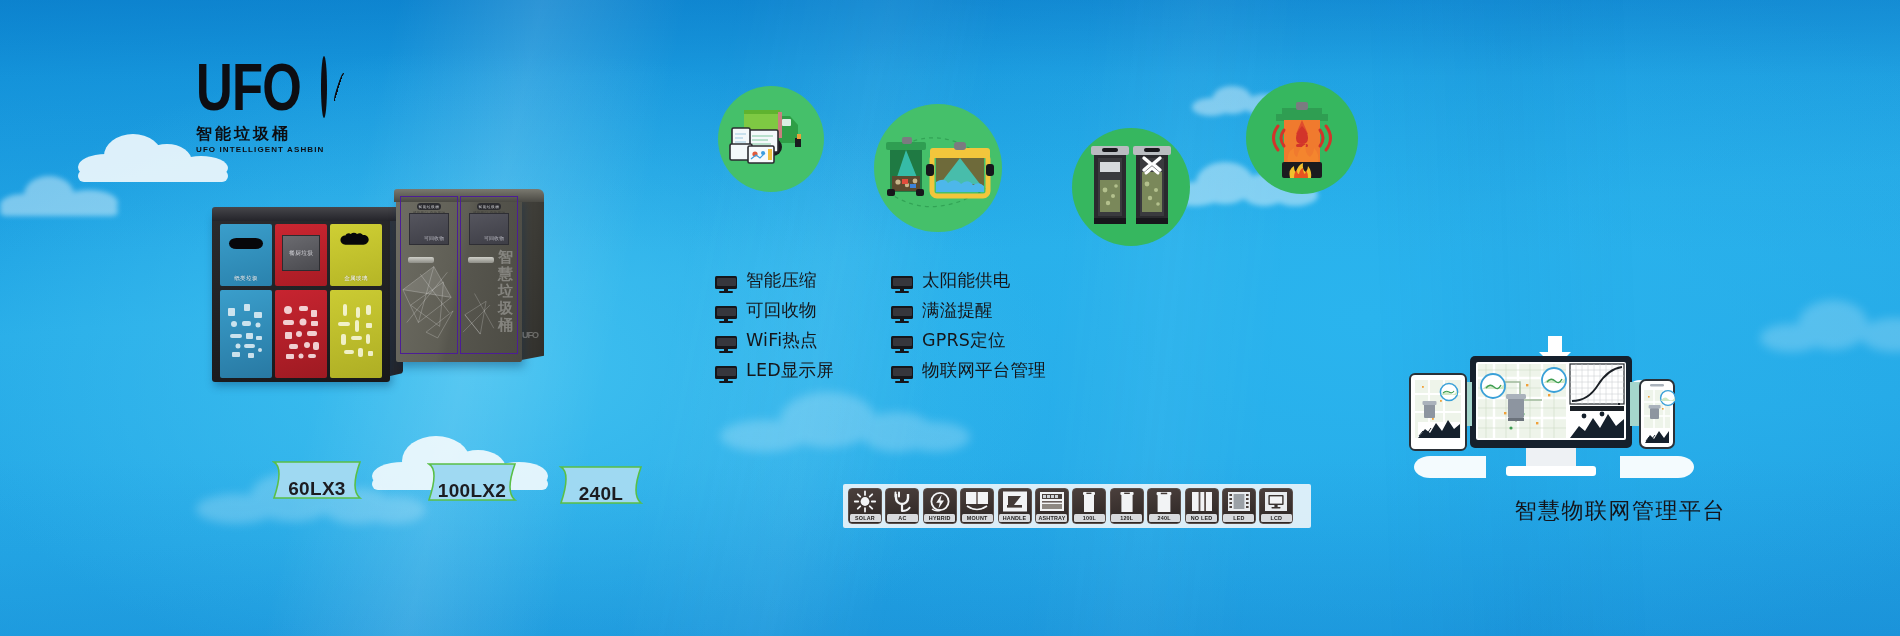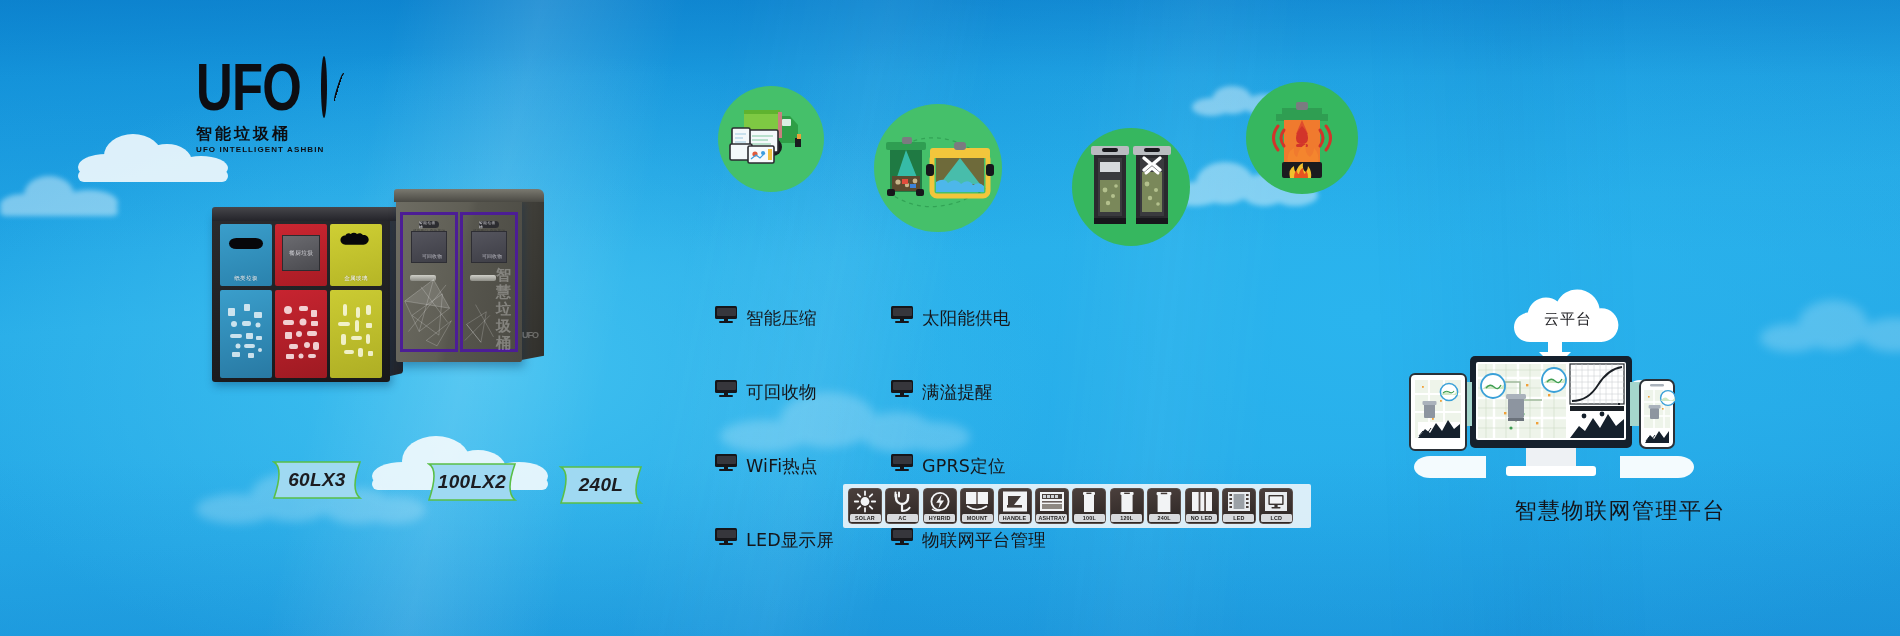--- a/index.html
+++ b/index.html
@@ -137,21 +137,21 @@
   }
   #bin2 .side {
     position:absolute; right:-22px; top:4px; width:24px; height:158px;
     background:linear-gradient(100deg,#45443e,#2f2e2a);
     transform:skewY(-11deg);
   }
   #bin2 .lid {
     position:absolute; left:-2px; right:-22px; top:-7px; height:13px;
     background:linear-gradient(180deg,#7a7970,#4a4943); border-radius:3px 6px 0 0;
   }
-  #bin2 .door { position:absolute; top:16px; width:58px; height:140px; border:3px solid #4c1d95; }
+  #bin2 .door { position:absolute; top:0; width:58px; height:158px; border:1px solid #4c1d95; }
   #bin2 .win {
     position:absolute; left:8px; right:8px; top:16px; height:32px;
     background:linear-gradient(165deg,#55555e,#3e3e46); border:1px solid #2e2e34;
   }
   #bin2 .wintxt{
     position:absolute; right:4px; bottom:3px; font-size:5px;
     font-family:"DejaVu Sans",sans-serif; color:#b9b9c2;
   }
   #bin2 .pill {
     position:absolute; left:16px; right:16px; top:6px; height:7px;
@@ -215,21 +215,21 @@
   }
   #bin1 .recyc { position:absolute; left:22px; top:122px; width:44px; }
   #bin1 .rlbl {
     position:absolute; left:0; right:0; top:170px; text-align:center;
     font-family:"DejaVu Sans",sans-serif; font-size:9px; color:#efe7dd; letter-spacing:1px;
   }
 
   
   .cap {
     position:absolute; height:40px;
-    display:flex; align-items:center; justify-content:center;font-style:italic;
+    display:flex; align-items:flex-end; justify-content:center;
   }
   .cap svg { position:absolute; inset:0; width:100%; height:100%; }
   .cap span {
     position:relative; font-family:"Liberation Sans",sans-serif;
     font-size:19px; font-weight:700; color:#1c1c20; letter-spacing:.3px;
   }
   #cap1 { left:272px; top:460px; width:90px; }
   #cap2 { left:427px; top:462px; width:90px; }
   #cap3 { left:559px; top:465px; width:84px; }
 
@@ -239,21 +239,21 @@
   .gc.c2 { left:874px; top:104px; width:128px; height:128px; background:#45c06a; }
   .gc.c3 { left:1072px;top:128px; width:118px; height:118px; background:#36b75f; }
   .gc.c4 { left:1246px;top:82px;  width:112px; height:112px; background:#36b75f; }
   .gc .art { position:absolute; inset:0; }
 
   
   #features { position:absolute; left:715px; top:262px; width:350px; }
   #features .col { position:absolute; top:0; }
   #features .col.a { left:0; }
   #features .col.b { left:176px; }
-  .frow { display:flex; align-items:flex-start; height:30px;margin-top:44px; }
+  .frow { display:flex; align-items:flex-end; height:30px; }
   .frow .mon { width:22px; height:16px; position:relative; margin-right:9px; flex:0 0 22px; }
   .frow .mon .sc {
     position:absolute; left:0; top:0; width:22px; height:12.5px;
     background:#16161a; border-radius:1.5px;
   }
   .frow .mon .sc:after{
     content:""; position:absolute; left:1.5px; top:1.5px; right:1.5px; bottom:2.5px;
     background:#36363c; border-radius:1px;
   }
   .frow .mon .st {
@@ -886,26 +886,20 @@
         <rect x="8.8" y="6.4" width="12.4" height="7.2" fill="#f2f3f5"></rect>
         <rect x="13.4" y="15" width="3.2" height="2" fill="#3a3330"></rect>
         <rect x="10.4" y="17" width="9.2" height="1.6" rx=".8" fill="#3a3330"></rect>
       </svg>
       <div class="cl">
           <span>LCD</span>
         </div>
     </div>
   </div>
 
-  <div id="cloudlbl">
-    <svg class="shape" viewBox="0 0 120 56">
-      <path d="M22 54c-9 0-16-6.6-16-14.8 0-7.6 6-13.8 13.8-14.6C21.6 16 29 9.6 38 9.6c4.4 0 8.4 1.5 11.5 4C53 6.2 60.6 1.4 69.2 1.4c11.4 0 20.8 8.2 22.4 19 .6-.1 1.2-.1 1.8-.1 9.4 0 17 7.5 17 16.8 0 9.4-7.6 16.9-17 16.9H22z" fill="#fff"></path>
-    </svg>
-    <span>云平台</span>
-  </div>
 
   <div id="dash">
     <svg viewBox="0 0 310 152">
 
       <g fill="#fff">
         <path d="M30 56c-8 0-14 5.6-14 12.6S22 81 30 81h46V56H52c-1.6-6-7-10-13-10-5 0-9 3-9 10z" opacity=".95"></path>
         <path d="M232 58c-2-8 4-14 12-14 6 0 11 4 12 10 9 0 16 6 16 13.4S265 81 256 81h-30V58z" opacity=".95"></path>
         <path d="M34 120c-9 0-16 5-16 11s7 11 16 11h56v-22z" opacity=".95"></path>
         <path d="M224 120h58c9 0 16 5 16 11s-7 11-16 11h-58z" opacity=".95"></path>
       </g>

